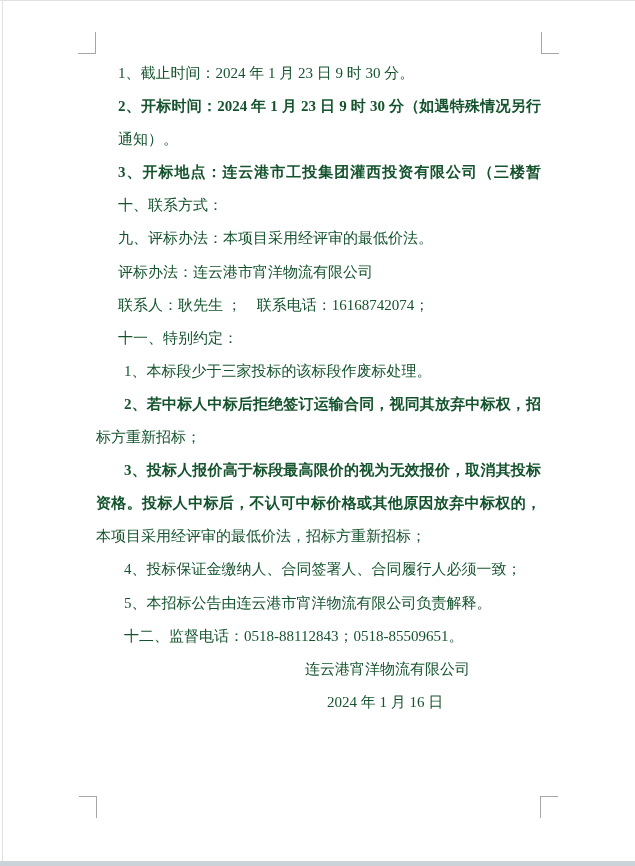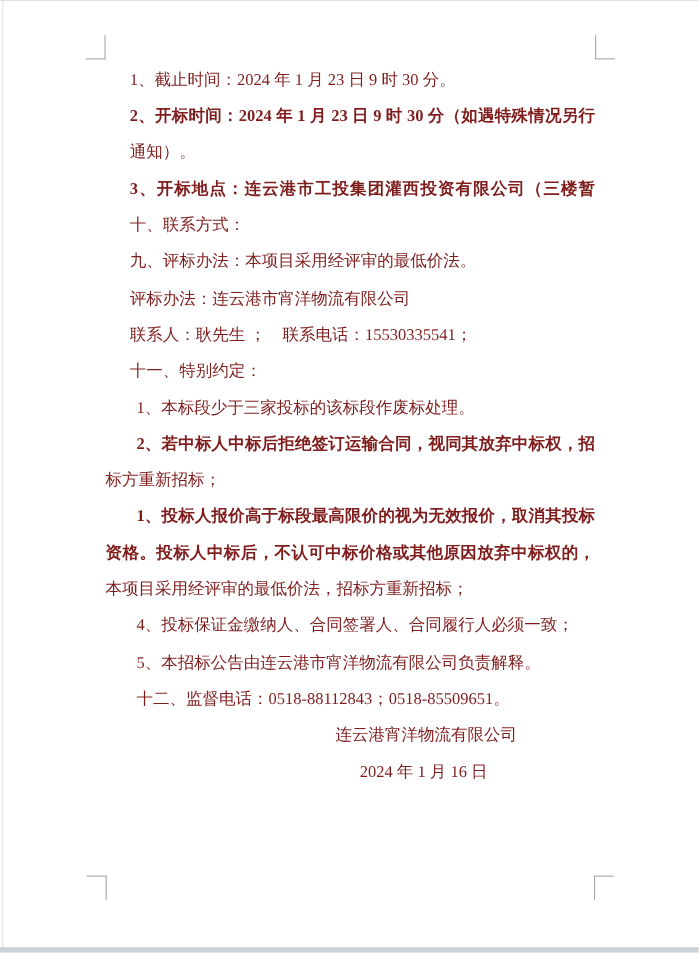--- a/index.html
+++ b/index.html
@@ -19,21 +19,21 @@
 
   .crop { position: absolute; width: 17px; height: 21px; }
   .crop.tl { left: 78px;  top: 32px;  border-right: 1px solid #a6a6a6; border-bottom: 1px solid #a6a6a6; }
   .crop.tr { left: 541px; top: 32px;  border-left: 1px solid #a6a6a6;  border-bottom: 1px solid #a6a6a6; }
   .crop.bl { left: 79px;  top: 796px; border-right: 1px solid #a6a6a6; border-top: 1px solid #a6a6a6; }
   .crop.br { left: 540px; top: 796px; border-left: 1px solid #a6a6a6;  border-top: 1px solid #a6a6a6; }
 
   .textblock {
     position: absolute; left: 96px; top: 57px; width: 445px;
     font-family: "Liberation Serif", "DejaVu Serif", serif;
-    font-size: 15px; color: #7f1d1d;
+    font-size: 15px; color: #14532d;
   }
   .line {
     box-sizing: border-box;
     width: 445px;
     height: 33.1px; line-height: 33.1px;
     white-space: pre;
   }
   .i0 { padding-left: 0; }
   .i1 { padding-left: 22px; }
   .i2 { padding-left: 28px; }
@@ -54,26 +54,26 @@
   <div class="crop br"></div>
 
   <div class="textblock">
     <div class="line i1">1、截止时间：2024 年 1 月 23 日 9 时 30 分。</div>
     <div class="line i1 fill">2、开标时间：2024 年 1 月 23 日 9 时 30 分（如遇特殊情况另行</div>
     <div class="line i1">通知）。</div>
     <div class="line i1 fill">3、开标地点：连云港市工投集团灌西投资有限公司（三楼暂定）</div>
     <div class="line i1">十、联系方式：</div>
     <div class="line i1">九、评标办法：本项目采用经评审的最低价法。</div>
     <div class="line i1">评标办法：连云港市宵洋物流有限公司</div>
-    <div class="line i1">联系人：耿先生 ；    联系电话：15530335541；</div>
+    <div class="line i1">联系人：耿先生 ；    联系电话：16168742074；</div>
     <div class="line i1">十一、特别约定：</div>
     <div class="line i2">1、本标段少于三家投标的该标段作废标处理。</div>
     <div class="line i2 fill">2、若中标人中标后拒绝签订运输合同，视同其放弃中标权，招</div>
     <div class="line i0">标方重新招标；</div>
-    <div class="line i2 fill">1、投标人报价高于标段最高限价的视为无效报价，取消其投标</div>
+    <div class="line i2 fill">3、投标人报价高于标段最高限价的视为无效报价，取消其投标</div>
     <div class="line i0 fill">资格。投标人中标后，不认可中标价格或其他原因放弃中标权的，其</div>
     <div class="line i0">本项目采用经评审的最低价法，招标方重新招标；</div>
     <div class="line i2">4、投标保证金缴纳人、合同签署人、合同履行人必须一致；</div>
     <div class="line i2">5、本招标公告由连云港市宵洋物流有限公司负责解释。</div>
     <div class="line i2">十二、监督电话：0518-88112843；0518-85509651。</div>
     <div class="line sig1">连云港宵洋物流有限公司</div>
     <div class="line sig2">2024 年 1 月 16 日</div>
   </div>
 
   <div class="bottom-band"></div>

